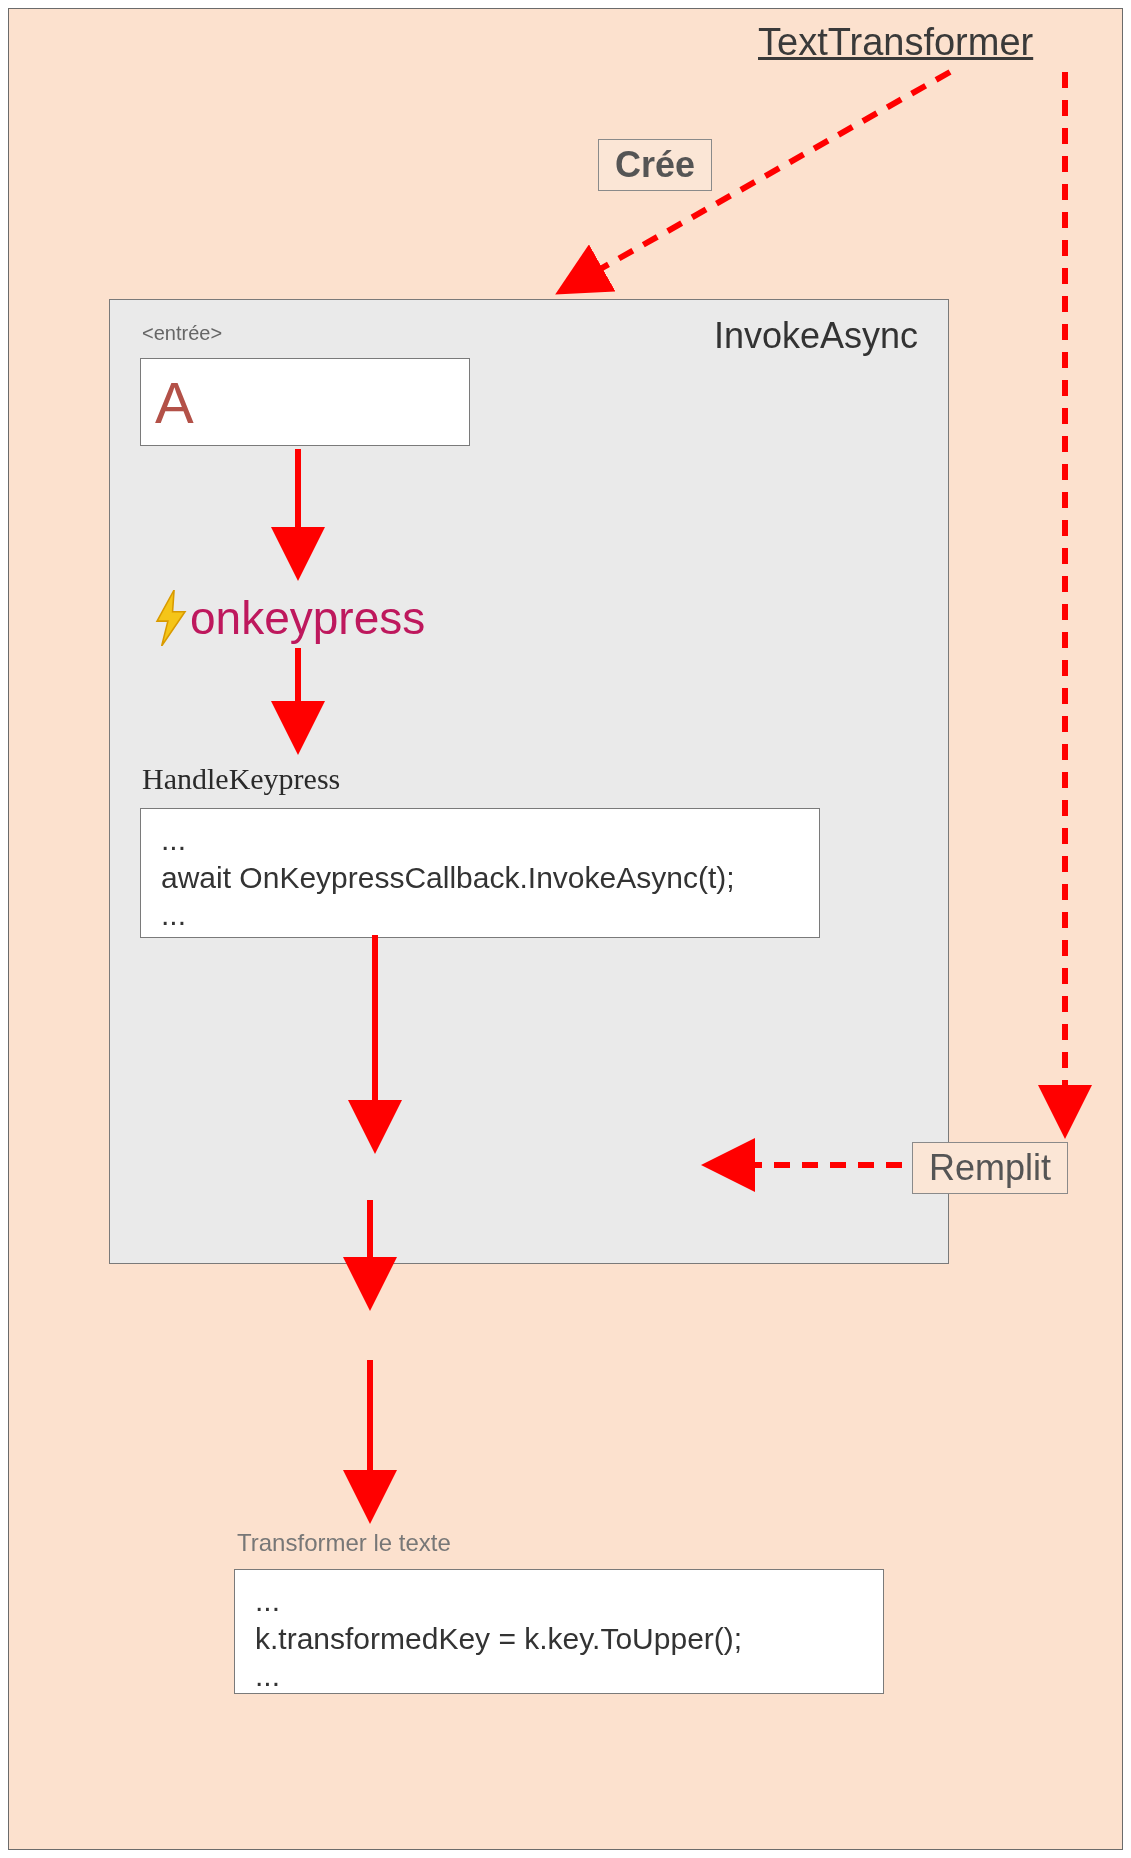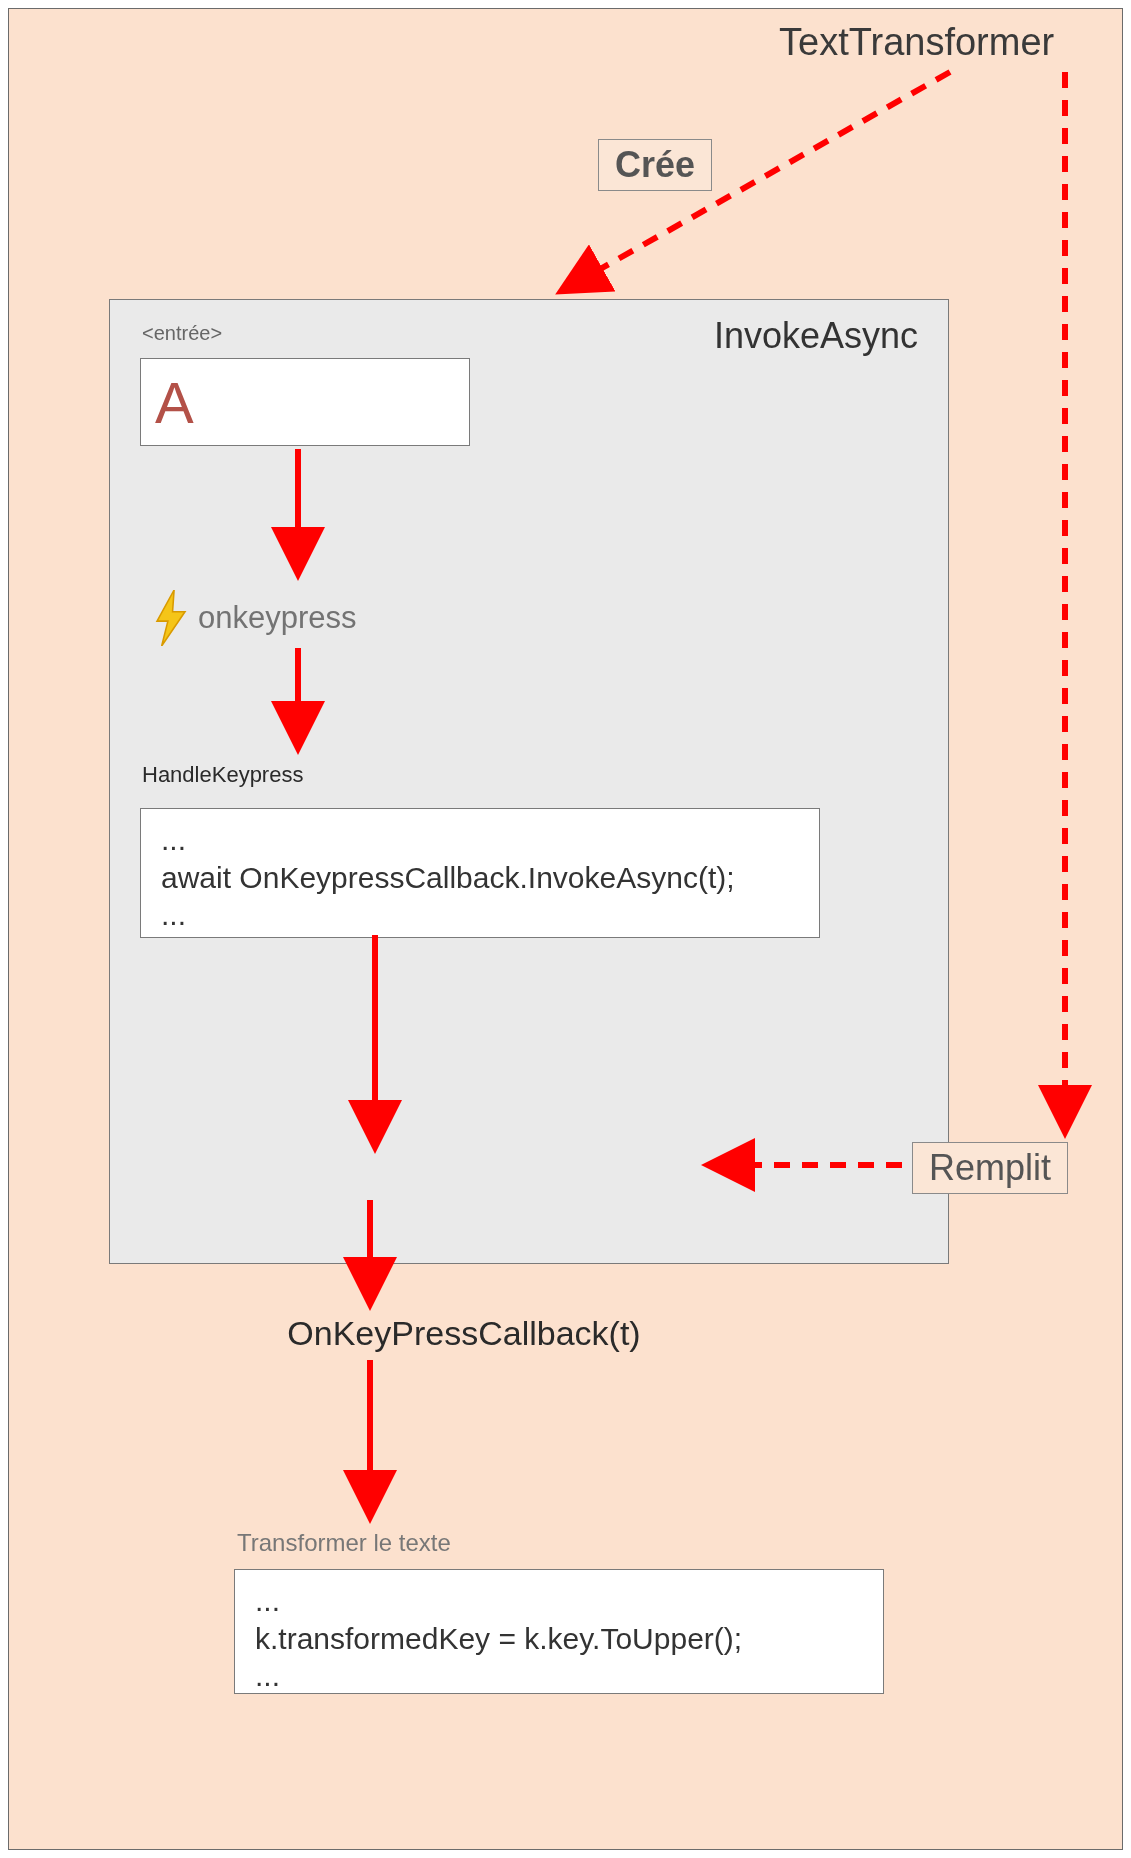--- a/index.html
+++ b/index.html
@@ -83,30 +83,30 @@
     align-items: center;
   }
   .onkeypress-row {
     position: absolute;
     left: 42px;
     top: 290px;
     display: flex;
     align-items: center;
   }
   .onkeypress-text {
-    font-size: 31px;
-    color: #737373;
-    margin-left: 8px;
+    font-size: 46px;
+    color: #be185d;
   }
   .handlekeypress-title {
     position: absolute;
     left: 32px;
     top: 462px;
-    font-size: 22px;
+    font-size: 30px;
     color: #2a2a2a;
+    font-family: Liberation Serif, serif;
   }
   .code-box {
     position: absolute;
     background: #ffffff;
     border: 1px solid #7a7a7a;
     box-sizing: border-box;
     font-size: 30px;
     color: #333;
     line-height: 1.25;
     padding: 12px 20px;
@@ -161,21 +161,21 @@
     height: 56px;
     flex-shrink: 0;
   }
 </style>
 </head>
 <body>
 
 <div class="canvas">
   <div class="outer-panel">
 
-    <div class="top-title" style="left:770px;">TextTransformer</div>
+    <div class="top-title" style="left:749px;text-decoration:underline;">TextTransformer</div>
 
     <div class="label-box" style="left:589px; top:130px;font-weight:bold;">Crée</div>
 
     <div class="text-display">
       <div class="td-title">InvokeAsync</div>
 
       <div class="entree-label">&lt;entrée&gt;</div>
       <div class="input-field">
         <span>A</span>
       </div>
@@ -191,21 +191,20 @@
       <div class="code-box handle-code">
         <div>...</div>
         <div>await OnKeypressCallback.InvokeAsync(t);</div>
         <div>...</div>
       </div>
 
     </div>
 
     <div class="label-box" style="left:903px; top:1133px;">Remplit</div>
 
-    <div class="onkeypresscallback-call" style="left:155px;">OnKeyPressCallback(t)</div>
 
     <div class="transformer-label">Transformer le texte</div>
     <div class="code-box transform-code">
       <div>...</div>
       <div>k.transformedKey = k.key.ToUpper();</div>
       <div>...</div>
     </div>
 
   </div>
 

